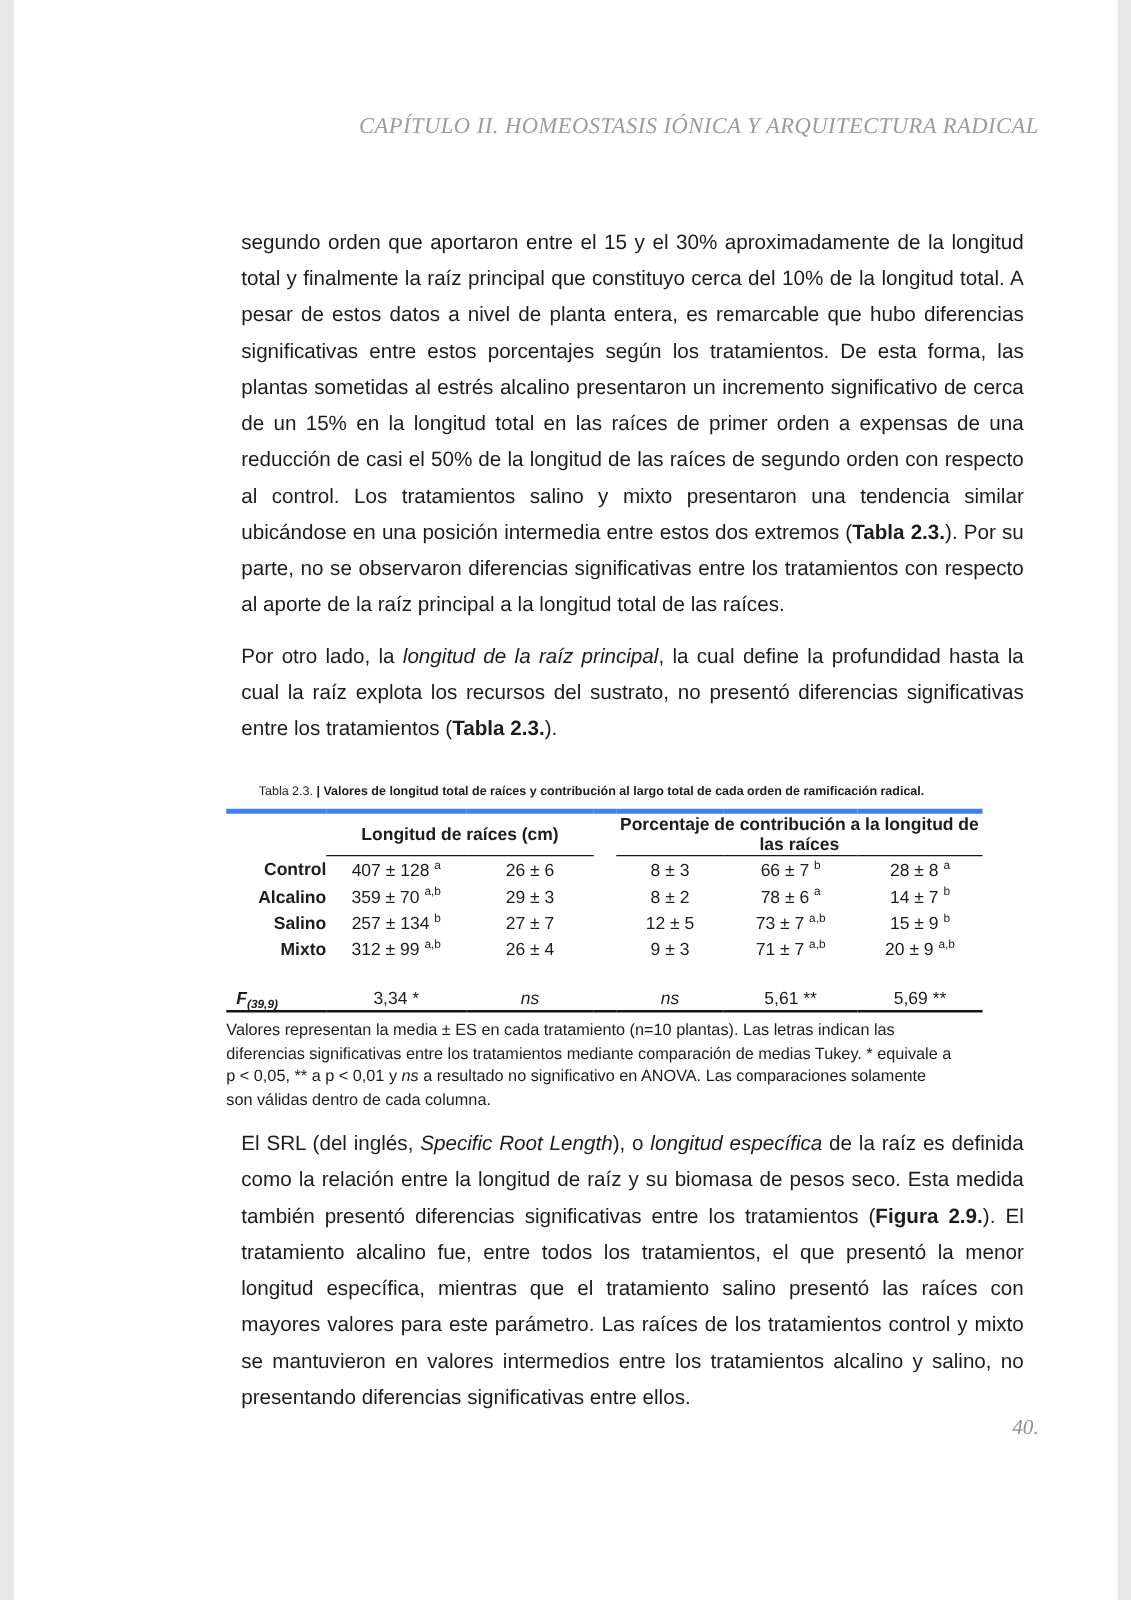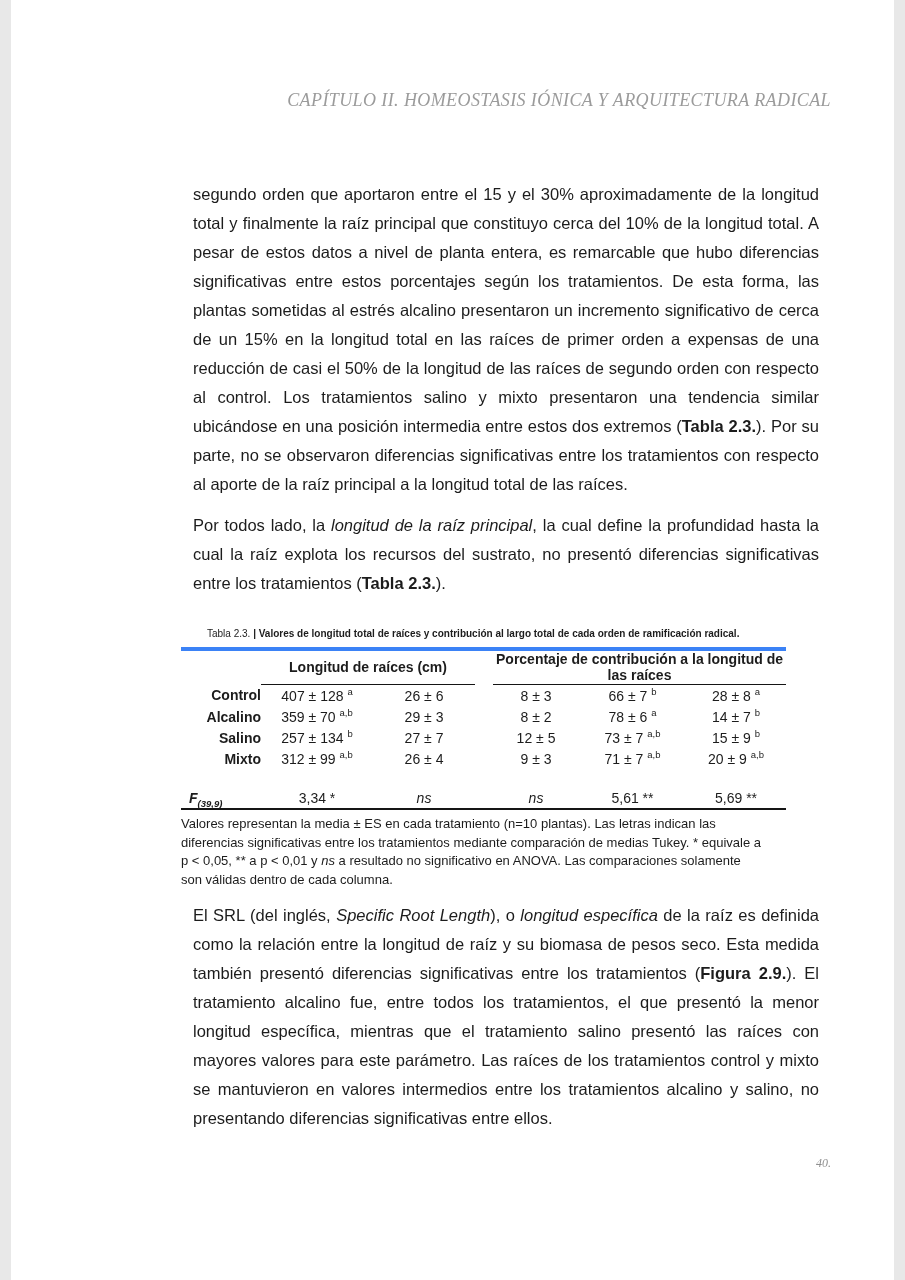--- a/index.html
+++ b/index.html
@@ -88,42 +88,42 @@
   .roots-table sub{font-size:9.5px;line-height:0;vertical-align:sub;}
   .tbl-footnote{
     margin-top:5px;
     max-width:582px;
     font-size:13px;
     line-height:18.5px;
     text-align:left;
   }
   .par-after-table{margin-top:12px;}
   .page-number{
-    position:absolute;left:170px;top:1156px;width:650px;
+    position:absolute;left:170px;top:1132px;width:650px;
     text-align:right;
     font-family:"Liberation Serif",serif;
     font-style:italic;
     color:#8f8f8f;
-    font-size:12px;
+    font-size:17px;
   }
   b,.b{font-weight:bold;}
   i,.i{font-style:italic;}
 </style>
 </head>
 <body>
 
 <div class="page">
 
   <div class="chapter-header">CAPÍTULO II. HOMEOSTASIS IÓNICA Y ARQUITECTURA RADICAL</div>
 
   <div class="content">
 
     <p class="body-par"><span>segundo orden que aportaron entre el 15 y el 30% aproximadamente de la longitud total y finalmente la raíz principal que constituyo cerca del 10% de la longitud total. A pesar de estos datos a nivel de planta entera, es remarcable que hubo diferencias significativas entre estos porcentajes según los tratamientos. De esta forma, las plantas sometidas al estrés alcalino presentaron un incremento significativo de cerca de un 15% en la longitud total en las raíces de primer orden a expensas de una reducción de casi el 50% de la longitud de las raíces de segundo orden con respecto al control. Los tratamientos salino y mixto presentaron una tendencia similar ubicándose en una posición intermedia entre estos dos extremos (</span><span class="b">Tabla 2.3.</span><span>). Por su parte, no se observaron diferencias significativas entre los tratamientos con respecto al aporte de la raíz principal a la longitud total de las raíces.</span></p>
 
-    <p class="body-par"><span>Por todos lado, la </span><span class="i">longitud de la raíz principal</span><span>, la cual define la profundidad hasta la cual la raíz explota los recursos del sustrato, no presentó diferencias significativas entre los tratamientos (</span><span class="b">Tabla 2.3.</span><span>).</span></p>
+    <p class="body-par"><span>Por otro lado, la </span><span class="i">longitud de la raíz principal</span><span>, la cual define la profundidad hasta la cual la raíz explota los recursos del sustrato, no presentó diferencias significativas entre los tratamientos (</span><span class="b">Tabla 2.3.</span><span>).</span></p>
 
     <div class="tbl-caption"><span>Tabla 2.3. </span><span class="b">| Valores de longitud total de raíces y contribución al largo total de cada orden de ramificación radical.</span></div>
 
     <table class="roots-table">
       <colgroup>
         <col style="width:80px">
         <col style="width:112px">
         <col style="width:102px">
         <col style="width:18px">
         <col style="width:86px">

